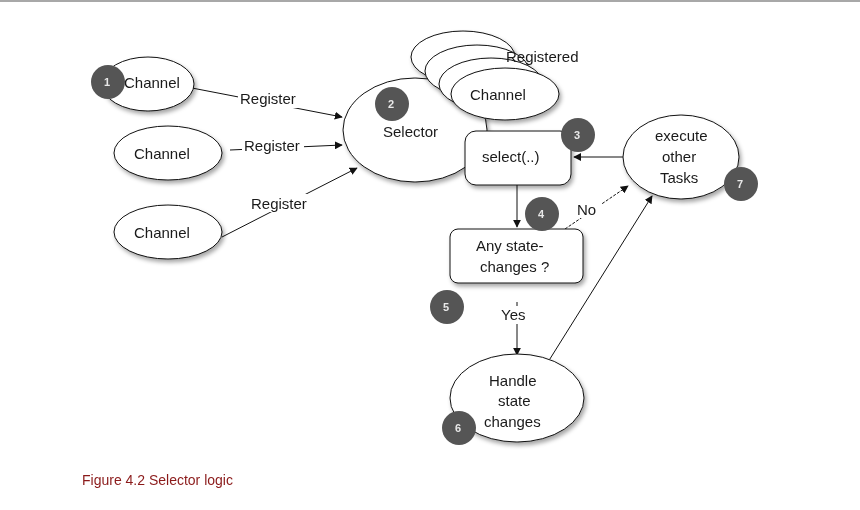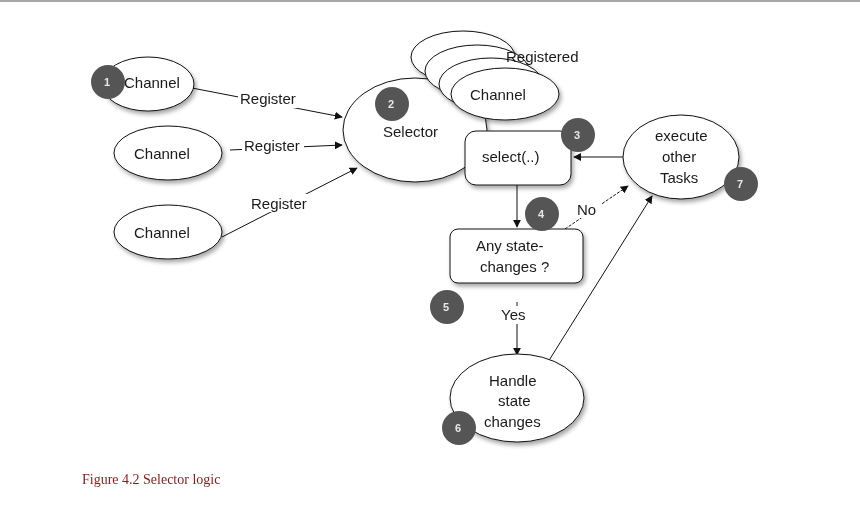--- a/index.html
+++ b/index.html
@@ -3,21 +3,21 @@
 <meta charset="utf-8">
 <style>
   html, body { margin: 0; padding: 0; background: #ffffff; }
   body { width: 860px; height: 510px; position: relative; overflow: hidden;
          font-family: "Liberation Sans", sans-serif; }
   .topline { position: absolute; left: 0; top: 0; width: 860px; height: 2px; background: #a8a8a8; }
   svg { position: absolute; left: 0; top: 0; }
   .lbl { font-family: "Liberation Sans", sans-serif; font-size: 15px; fill: #1a1a1a; }
   .badge-txt { font-family: "Liberation Sans", sans-serif; font-size: 11px; font-weight: bold; fill: #e8e8e8; }
   .caption { position: absolute; left: 82px; top: 472px; font-size: 14px; color: #8b1a1a;
-             font-family: Liberation Serif, serif; }
+             font-family: Liberation Sans, sans-serif; }
 </style>
 </head>
 <body>
 
 <div class="topline"></div>
 
 <svg width="860" height="510" viewBox="0 0 860 510">
   <defs>
     <marker id="arr" viewBox="0 0 10 10" refX="9" refY="5" markerWidth="8" markerHeight="8" orient="auto-start-reverse">
       <path d="M0,0 L10,5 L0,10 z" fill="#111"></path>

